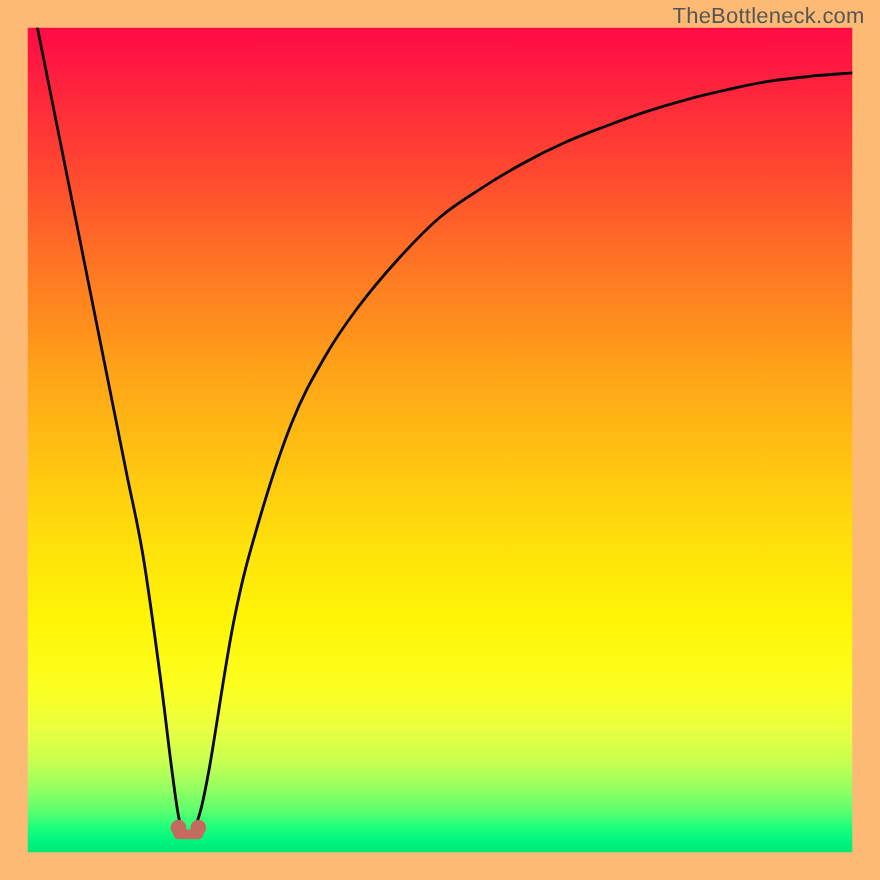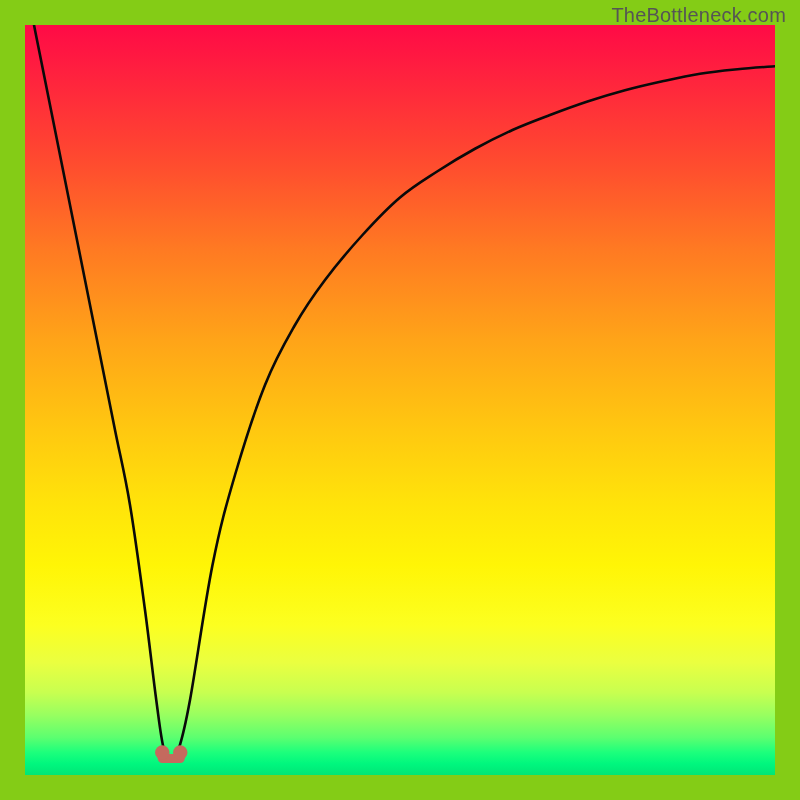--- a/index.html
+++ b/index.html
@@ -6,21 +6,21 @@
     margin: 0;
     padding: 0;
     width: 800px;
     height: 800px;
     background: #000;
     overflow: hidden;
   }
   .frame {
     position: absolute;
     inset: 0;
-    background: #84cc16;
+    background: #fdba74;
   }
   .plot-area {
     position: absolute;
     left: 25px;
     top: 25px;
     width: 750px;
     height: 750px;
     overflow: hidden;
   }
   .gradient-bg {

